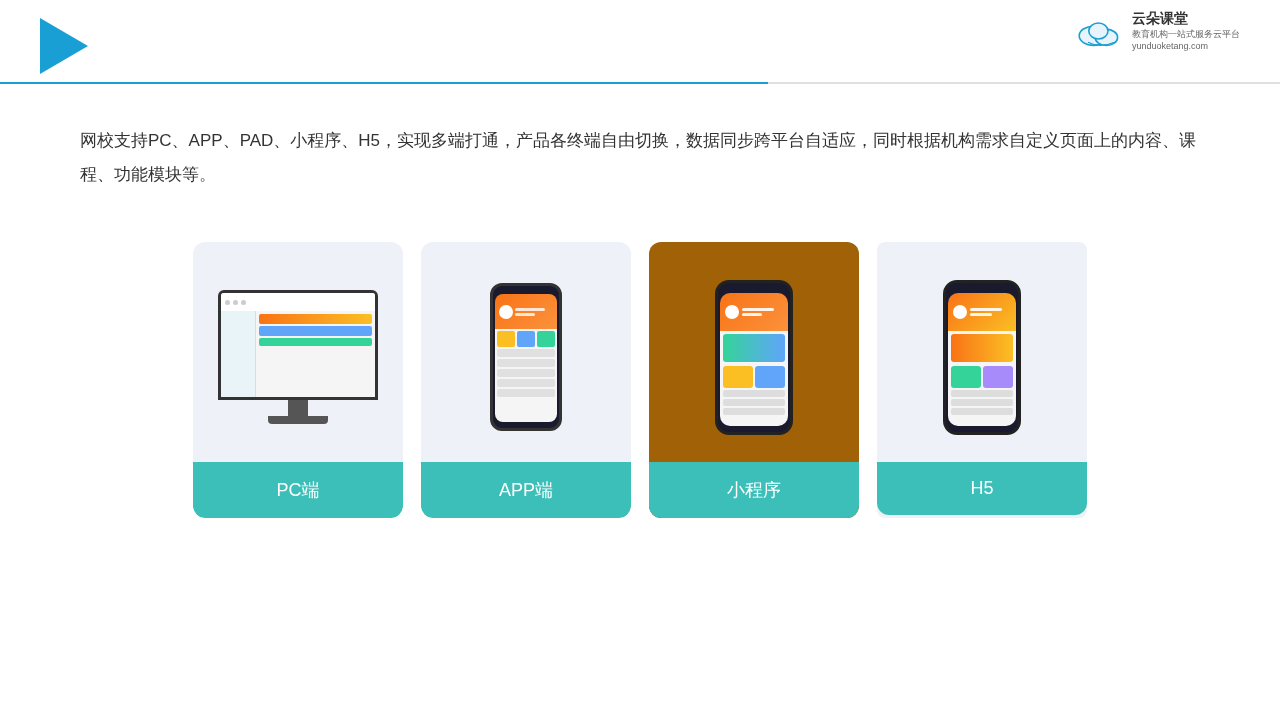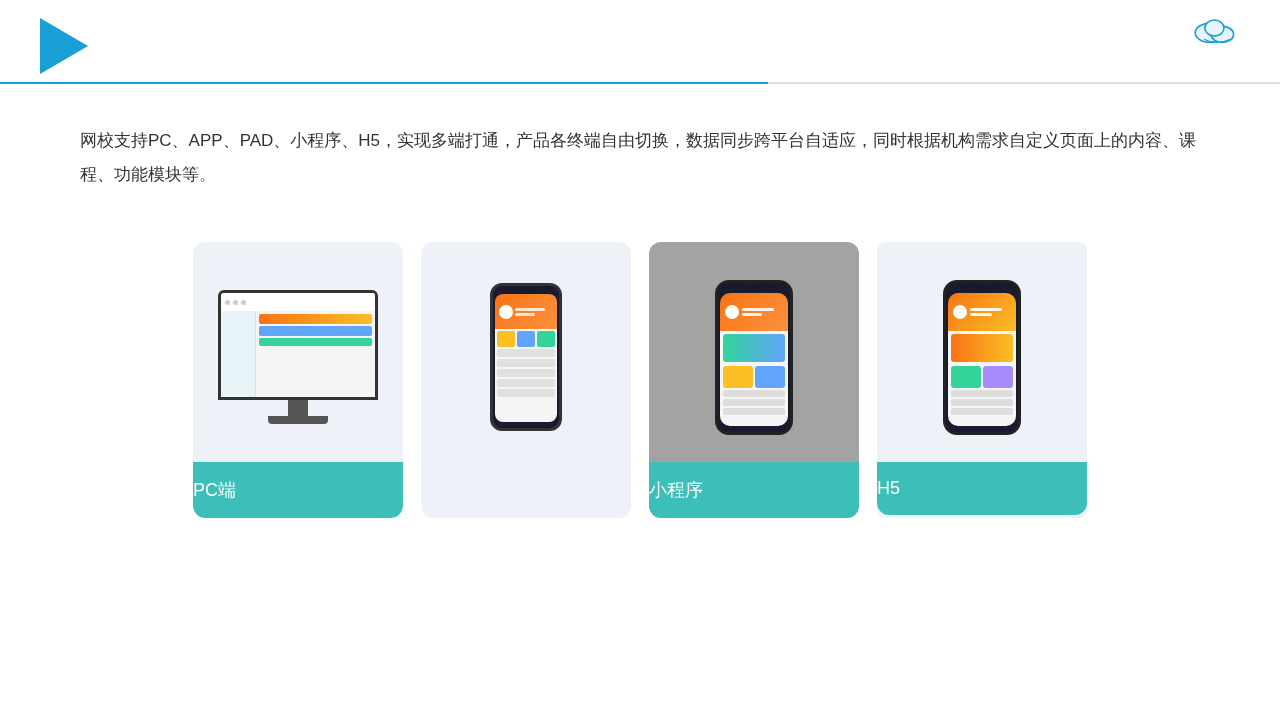--- a/index.html
+++ b/index.html
@@ -104,21 +104,21 @@
       height: 220px;
       display: flex;
       align-items: center;
       justify-content: center;
       padding: 20px 10px 10px;
     }
     .card-label {
       width: 100%;
       background: #3bbfb8;
       color: #fff;
-      text-align: left;
+      text-align: center;
       font-size: 18px;
       padding: 16px 0;
       border-radius: 0 0 12px 12px;
     }
 
     
     
     .pc-monitor {
       display: flex;
       flex-direction: column;
@@ -415,20 +415,25 @@
   <div class="logo-triangle"></div>
 
   <div class="brand-logo">
 
     <svg class="brand-icon" viewBox="0 0 60 44" fill="none" xmlns="http://www.w3.org/2000/svg">
       <ellipse cx="22" cy="28" rx="18" ry="12" fill="#e8f4fb" stroke="#1a9fd4" stroke-width="2"></ellipse>
       <ellipse cx="38" cy="30" rx="14" ry="10" fill="#e8f4fb" stroke="#1a9fd4" stroke-width="2"></ellipse>
       <ellipse cx="28" cy="22" rx="12" ry="10" fill="#e8f4fb" stroke="#1a9fd4" stroke-width="2"></ellipse>
       <path d="M15 36 Q30 44 48 36" stroke="#1a9fd4" stroke-width="1.5" fill="none"></path>
     </svg>
+    <div class="brand-text">
+      <span class="brand-name">云朵课堂</span>
+      <span class="brand-slogan">教育机构一站式服务云平台</span>
+      <span class="brand-url">yunduoketang.com</span>
+    </div>
   </div>
 
   <div class="header-divider"></div>
 </div>
 
 <div class="description">网校支持PC、APP、PAD、小程序、H5，实现多端打通，产品各终端自由切换，数据同步跨平台自适应，同时根据机构需求自定义页面上的内容、课程、功能模块等。</div>
 
 <div class="cards-container">
 
   <div class="card" style="background:#eef2f8;">
@@ -476,24 +481,25 @@
             </div>
             <div class="phone-list-item"></div>
             <div class="phone-list-item"></div>
             <div class="phone-list-item"></div>
             <div class="phone-list-item"></div>
             <div class="phone-list-item"></div>
           </div>
         </div>
       </div>
     </div>
+    <div class="card-label">APP端</div>
   </div>
 
 
-  <div class="card" style="background:#a3a3a3;">
+  <div class="card" style="background:#a16207;">
     <div class="card-image-area">
       <div class="mini-phone-frame">
         <div class="mini-phone-notch"></div>
         <div class="mini-phone-screen">
           <div class="mini-phone-header">
             <div class="mini-phone-avatar"></div>
             <div class="mini-phone-texts">
               <div class="mini-phone-text"></div>
               <div class="mini-phone-text" style="width:20px;"></div>
             </div>

